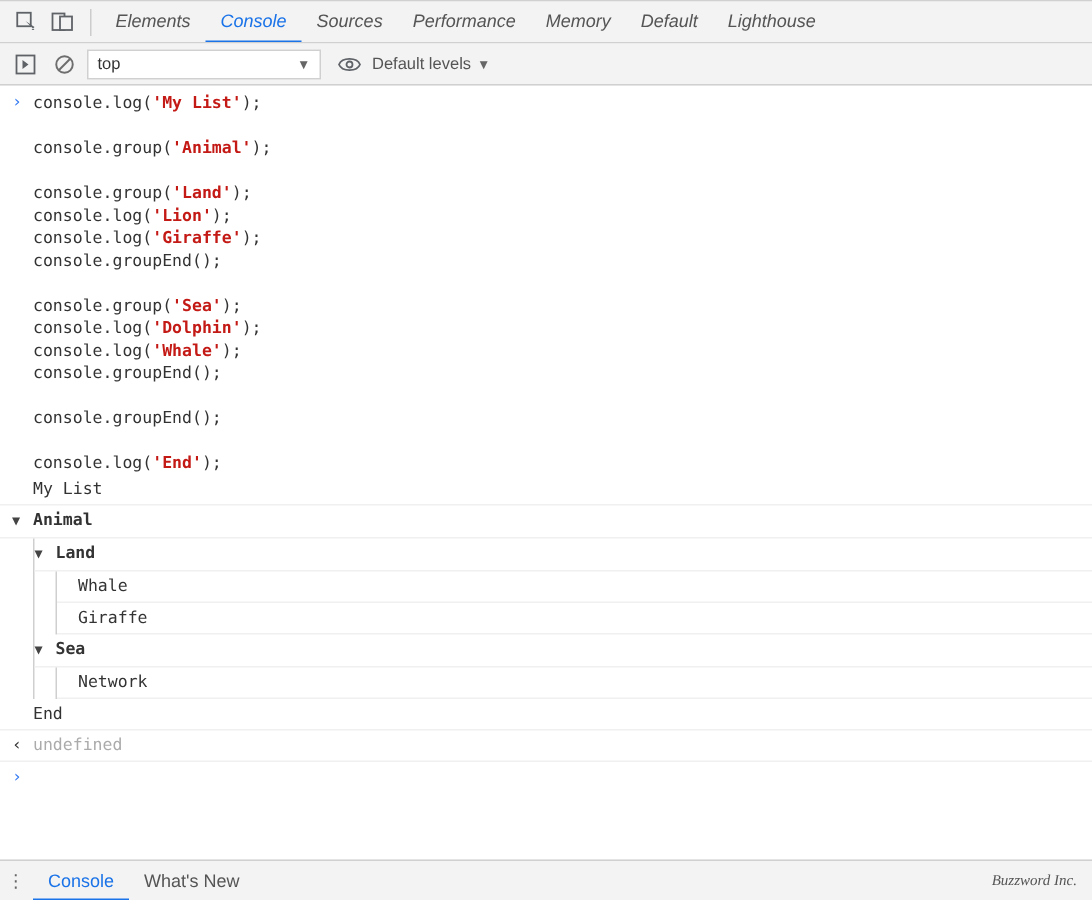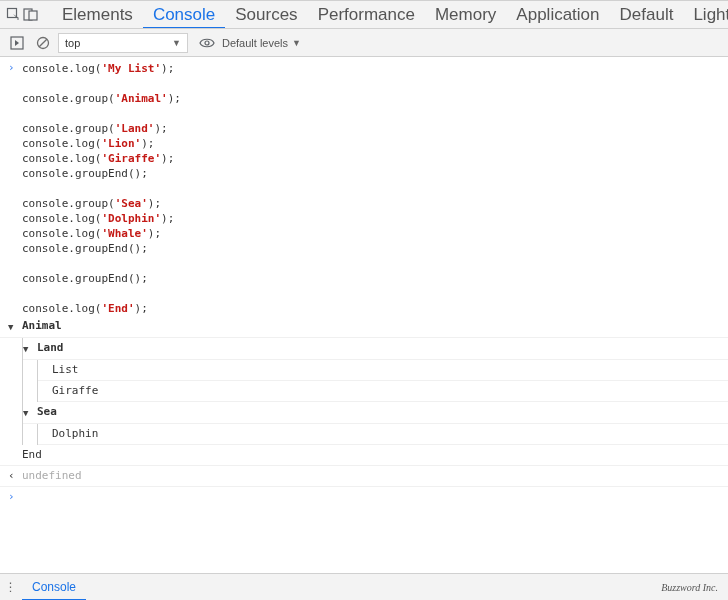--- a/index.html
+++ b/index.html
@@ -31,21 +31,22 @@
   color:#5f6368;
   cursor:pointer;
 }
 .topbar .sep { width:1px; height:18px; background:#ccc; margin:0 6px; }
 .topbar .tab {
   padding: 0 10px;
   height:28px;
   line-height:27px;
   color:#555;
   cursor:pointer;
-  font-size:17px;
+  font-size:12px;
+  font-style:italic;
 }
 .topbar .tab.active {
   color:#1a73e8;
   border-bottom:2px solid #1a73e8;
 }
 .toolbar {
   display:flex;
   align-items:center;
   height: 28px;
   border-bottom: 1px solid #d0d0d0;
@@ -58,21 +59,21 @@
   margin-right:4px;
   color:#5f6368;
   cursor:pointer;
 }
 .toolbar .ctx-select {
   display:flex; align-items:center;
   border:1px solid #d0d0d0;
   background:#fff;
   height:20px;
   padding:0 6px;
-  width:130px;
+  width:156px;
   font-size:11px;
   justify-content:space-between;
   margin-right:8px;
   cursor:pointer;
   gap:43px;
 }
 .toolbar .filter {
   flex:1;
   height:20px;
   border:1px solid #d0d0d0;
@@ -190,21 +191,20 @@
         <rect x="6" y="4" width="8" height="9" fill="#f3f3f3" stroke="#5f6368" stroke-width="1.2"></rect>
       </svg>
   </div>
   <div class="sep"></div>
   <div id="tabs-host" style="display: flex;">
       <div class="tab">Elements</div>
       <div class="tab active">Console</div>
       <div class="tab">Sources</div>
       <div class="tab">Performance</div>
       <div class="tab">Memory</div>
-      <div class="tab">Application</div>
       <div class="tab">Default</div>
       <div class="tab">Lighthouse</div>
     </div>
 </div>
 
 <div class="toolbar">
   <div class="iconbtn">
     <svg width="14" height="14" viewBox="0 0 14 14">
         <rect x="1" y="1" width="12" height="12" fill="none" stroke="#5f6368" stroke-width="1.2"></rect>
         <path d="M5 4 L9 7 L5 10 Z" fill="#5f6368"></path>
@@ -232,47 +232,51 @@
   </div>
 </div>
 
 <div class="console-body">
   <div class="code-prompt">
     <div class="gutter blue">›</div>
     <div class="code-block" id="code-host"><div><span>console.log(</span><span class="str">'My List'</span><span>);</span></div><div>&nbsp;</div><div><span>console.group(</span><span class="str">'Animal'</span><span>);</span></div><div>&nbsp;</div><div><span>console.group(</span><span class="str">'Land'</span><span>);</span></div><div><span>console.log(</span><span class="str">'Lion'</span><span>);</span></div><div><span>console.log(</span><span class="str">'Giraffe'</span><span>);</span></div><div><span>console.groupEnd();</span></div><div>&nbsp;</div><div><span>console.group(</span><span class="str">'Sea'</span><span>);</span></div><div><span>console.log(</span><span class="str">'Dolphin'</span><span>);</span></div><div><span>console.log(</span><span class="str">'Whale'</span><span>);</span></div><div><span>console.groupEnd();</span></div><div>&nbsp;</div><div><span>console.groupEnd();</span></div><div>&nbsp;</div><div><span>console.log(</span><span class="str">'End'</span><span>);</span></div></div>
   </div>
 
   <div id="output-host">
+      <div class="out-line">
+        <div class="out-gutter"></div>
+        <div class="out-text">My List</div>
+      </div>
       <div class="group-line">
         <div class="tri">▼</div>
         <div>Animal</div>
       </div>
       <div class="nested-wrap">
         <div class="group-line">
           <div class="tri">▼</div>
           <div>Land</div>
         </div>
         <div class="nested-wrap">
           <div class="out-line">
             <div class="out-gutter"></div>
-            <div class="out-text">List</div>
+            <div class="out-text">Whale</div>
           </div>
           <div class="out-line">
             <div class="out-gutter"></div>
             <div class="out-text">Giraffe</div>
           </div>
         </div>
         <div class="group-line">
           <div class="tri">▼</div>
           <div>Sea</div>
         </div>
         <div class="nested-wrap">
           <div class="out-line">
             <div class="out-gutter"></div>
-            <div class="out-text">Dolphin</div>
+            <div class="out-text">Network</div>
           </div>
         </div>
       </div>
       <div class="out-line">
         <div class="out-gutter"></div>
         <div class="out-text">End</div>
       </div>
     </div>
 
   <div class="out-line">
@@ -283,15 +287,16 @@
   <div class="prompt-empty">
     <div class="gutter blue">›</div>
     <div style="flex:1;"></div>
   </div>
 </div>
 
 <div class="bottom-bar">
   <div class="dots">⋮</div>
   <div id="btabs-host" style="display: flex;">
       <div class="btab active">Console</div>
+      <div class="btab">What's New</div>
     </div>
   <div class="brand">Buzzword Inc.</div>
 </div>
 
 </body></html>

